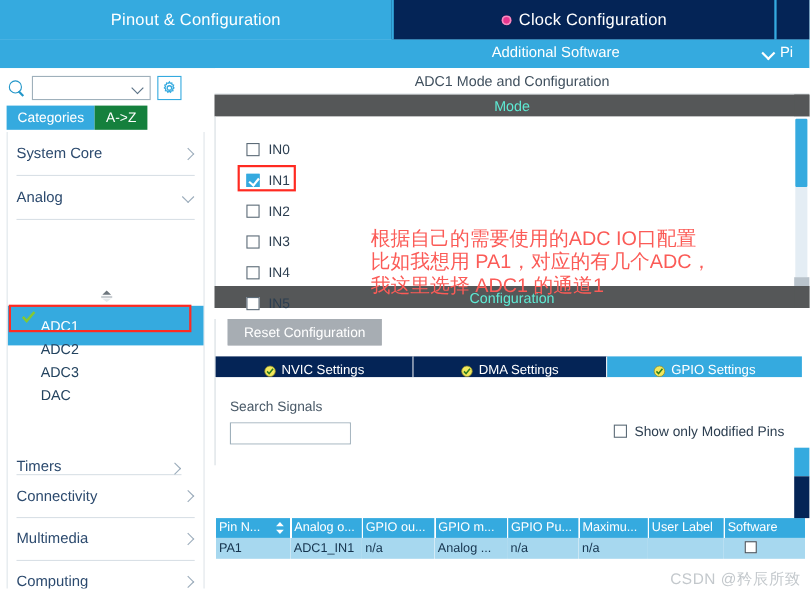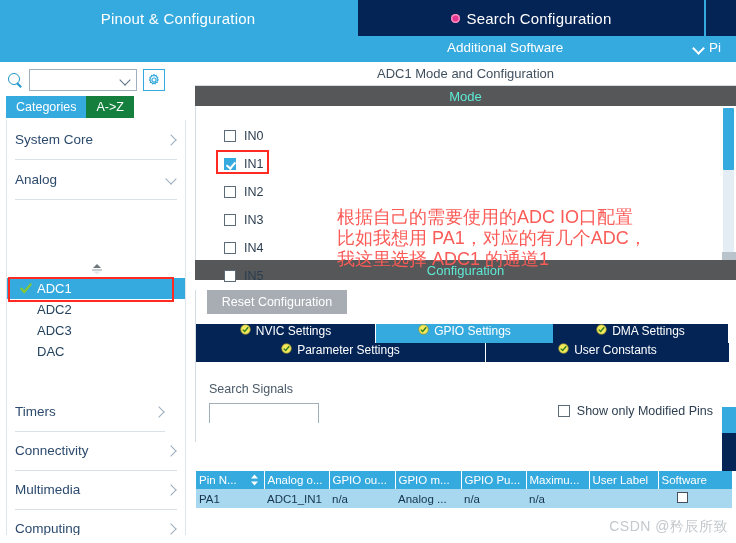--- a/index.html
+++ b/index.html
@@ -130,21 +130,21 @@
   .cat-row .chev-dn::after {
     content: ""; position: absolute; left: 0; top: 0; width: 7px; height: 7px;
     border-right: 1.5px solid #9bacbb; border-bottom: 1.5px solid #9bacbb;
     transform: rotate(45deg);
   }
   .scroll-up-ind {
     position: absolute; left: 0; top: 142px; width: 180px; height: 14px;
     display: flex; align-items: center; justify-content: center;
   }
   .periph-item {
-    position: absolute; left: 0; width: 180px; height: 21px;
+    position: absolute; left: 0; width: 180px; height: 36px;
     font-size: 13px; color: #23435f; display: flex; align-items: center;
     padding-left: 30px;
   }
   .periph-item.sel { background: #35aadf; color: #ffffff; }
   .check-green {
     position: absolute; left: 12px; top: 3px; width: 14px; height: 14px;
   }
   .hl-box-adc1 {
     position: absolute; left: 8px; top: 215px; width: 166px; height: 25px;
     border: 2px solid #ff2a21; pointer-events: none;
@@ -194,21 +194,21 @@
   .conf-area { position: relative; background: #ffffff; border-left: 1px solid #d6dde2; }
   .reset-btn {
     margin: 10px 0 0 11px; width: 140px; height: 24px;
     background: #a7adb3; color: #ffffff; font-size: 12.5px;
     display: flex; align-items: center; justify-content: center;
     border: 1px solid #a7adb3;
   }
   .tabstrip { margin-top: 10px; display: flex; width: 533px; }
   .ttab {
     height: 19px; background: #042456; color: #ffffff; font-size: 12px;
-    display: flex; align-items: flex-start; justify-content: center; gap: 5px;
+    display: flex; align-items: flex-end; justify-content: center; gap: 5px;
     border-right: 1px solid #ffffff;
   }
   .ttab.sel { background: #35aadf; }
   .ok-icon { width: 11px; height: 11px; flex: 0 0 auto; }
 
   .signals {
     position: relative; background: #ffffff; border-left: 1px solid #d6dde2;
     height: 80px;
   }
   .lbl-search {
@@ -266,21 +266,21 @@
 <body>
 
 <div id="app">
 
   <div class="tabbar">
     <div class="tab active-light">
       <span>Pinout &amp; Configuration</span>
     </div>
     <div class="tab dark tab-clock">
       <span class="dot-icon"></span>
-      <span>Search Configuration</span>
+      <span>Clock Configuration</span>
     </div>
     <div class="tab dark tab-pin">
       <span style="opacity:0">P</span>
     </div>
   </div>
 
   <div class="subbar">
     <div class="addl">
       <span>Additional Software</span>
     </div>
@@ -344,21 +344,21 @@
       <div class="periph-item" style="top:179px">
         <span>ADC2</span>
       </div>
       <div class="periph-item" style="top:200px">
         <span>ADC3</span>
       </div>
       <div class="periph-item" style="top:221px">
         <span>DAC</span>
       </div>
 
-      <div class="cat-row" style="position:absolute; top:272px; left:8px; right:20px; margin:0;">
+      <div class="cat-row" style="position:absolute; top:272px; left:8px; right:20px; margin:0;align-items:flex-end;">
         <span>Timers</span>
         <span class="chev-r"></span>
       </div>
       <div class="cat-row" style="position:absolute; top:311px; left:8px; right:8px; margin:0;">
         <span>Connectivity</span>
         <span class="chev-r"></span>
       </div>
       <div class="cat-row" style="position:absolute; top:350px; left:8px; right:8px; margin:0;">
         <span>Multimedia</span>
         <span class="chev-r"></span>
@@ -428,52 +428,36 @@
       </div>
 
       <div class="tabstrip">
         <div class="ttab" style="width:180px">
           <svg class="ok-icon" viewBox="0 0 16 16">
             <circle cx="8" cy="8" r="7" fill="#f2e95c" stroke="#8f8a2a" stroke-width="1"></circle>
             <path d="M4 8.2 L6.8 11 L12 4.8" fill="none" stroke="#2f7d1f" stroke-width="2"></path>
           </svg>
           <span>NVIC Settings</span>
         </div>
+        <div class="ttab" style="width:176px">
+          <svg class="ok-icon" viewBox="0 0 16 16">
+            <circle cx="8" cy="8" r="7" fill="#f2e95c" stroke="#8f8a2a" stroke-width="1"></circle>
+            <path d="M4 8.2 L6.8 11 L12 4.8" fill="none" stroke="#2f7d1f" stroke-width="2"></path>
+          </svg>
+          <span>DMA Settings</span>
+        </div>
         <div class="ttab sel" style="width:177px; border-right:0;">
           <svg class="ok-icon" viewBox="0 0 16 16">
             <circle cx="8" cy="8" r="7" fill="#f2e95c" stroke="#8f8a2a" stroke-width="1"></circle>
             <path d="M4 8.2 L6.8 11 L12 4.8" fill="none" stroke="#2f7d1f" stroke-width="2"></path>
           </svg>
           <span>GPIO Settings</span>
         </div>
-        <div class="ttab" style="width:176px">
-          <svg class="ok-icon" viewBox="0 0 16 16">
-            <circle cx="8" cy="8" r="7" fill="#f2e95c" stroke="#8f8a2a" stroke-width="1"></circle>
-            <path d="M4 8.2 L6.8 11 L12 4.8" fill="none" stroke="#2f7d1f" stroke-width="2"></path>
-          </svg>
-          <span>DMA Settings</span>
-        </div>
-      </div>
-
-      <div class="tabstrip" style="margin-top:0">
-        <div class="ttab" style="width:290px">
-          <svg class="ok-icon" viewBox="0 0 16 16">
-            <circle cx="8" cy="8" r="7" fill="#f2e95c" stroke="#8f8a2a" stroke-width="1"></circle>
-            <path d="M4 8.2 L6.8 11 L12 4.8" fill="none" stroke="#2f7d1f" stroke-width="2"></path>
-          </svg>
-          <span>Parameter Settings</span>
-        </div>
-        <div class="ttab" style="width:243px; border-right:0;">
-          <svg class="ok-icon" viewBox="0 0 16 16">
-            <circle cx="8" cy="8" r="7" fill="#f2e95c" stroke="#8f8a2a" stroke-width="1"></circle>
-            <path d="M4 8.2 L6.8 11 L12 4.8" fill="none" stroke="#2f7d1f" stroke-width="2"></path>
-          </svg>
-          <span>User Constants</span>
-        </div>
-      </div>
+      </div>
+
     </div>
 
     <div class="signals">
       <div class="lbl-search">Search Signals</div>
       <div class="sig-input">
         <input type="text" value="" placeholder="" style="">
       </div>
       <div class="show-mod">
         <span class="cbox"></span>
         <span>Show only Modified Pins</span>

